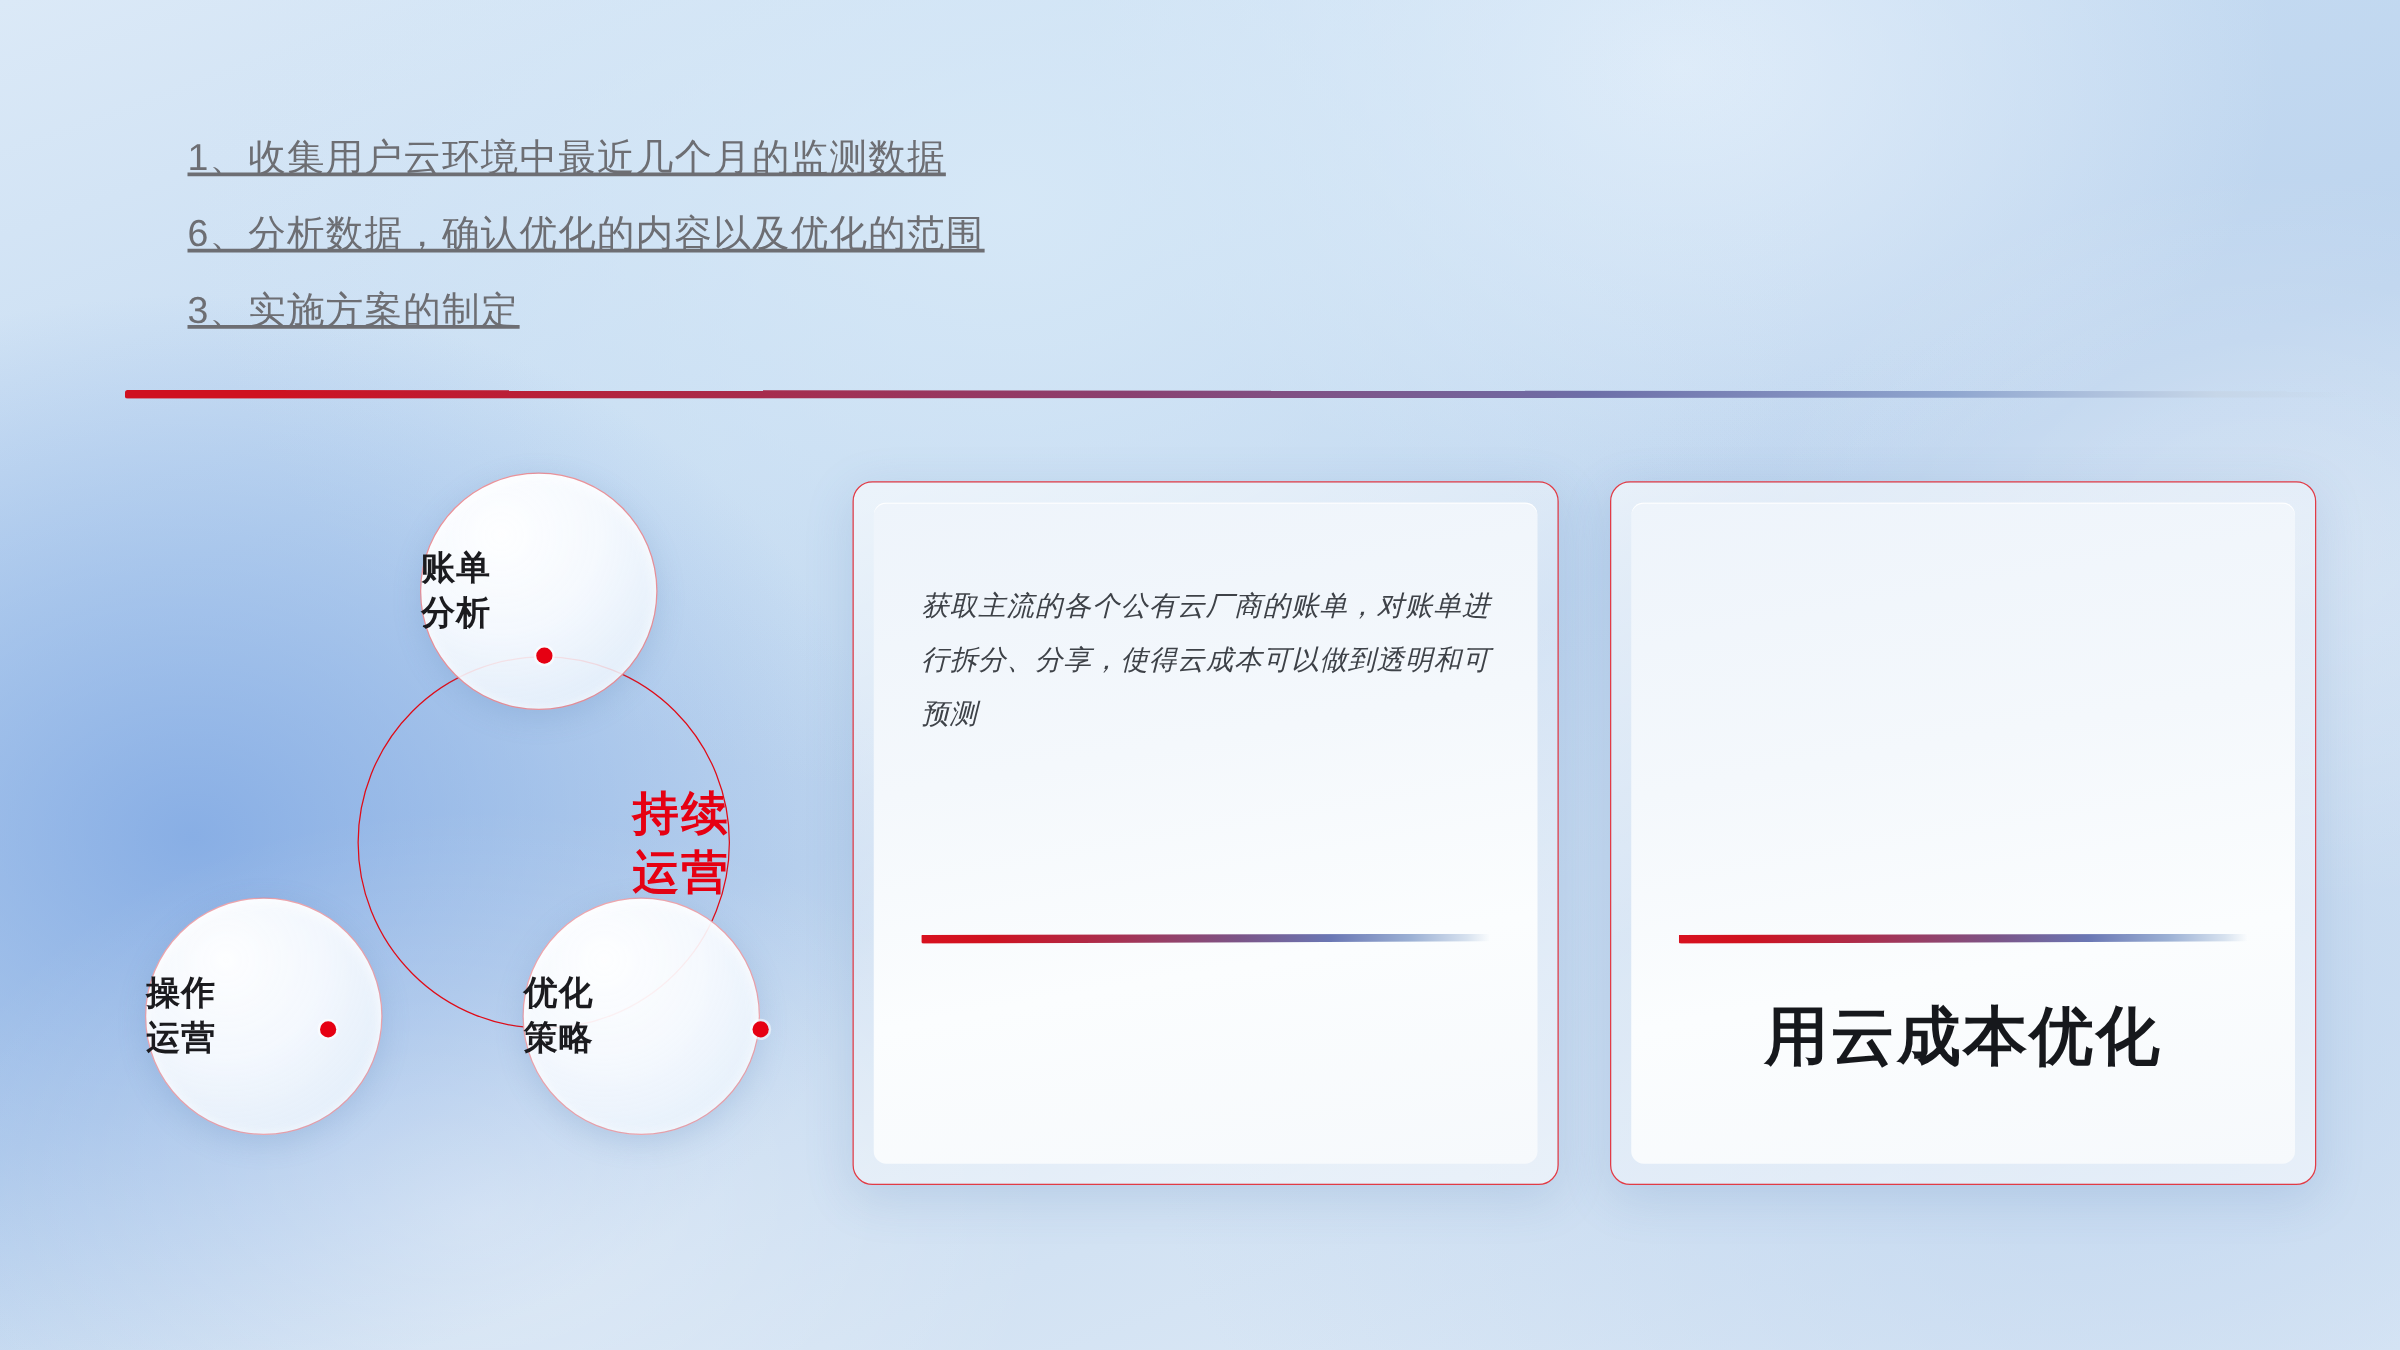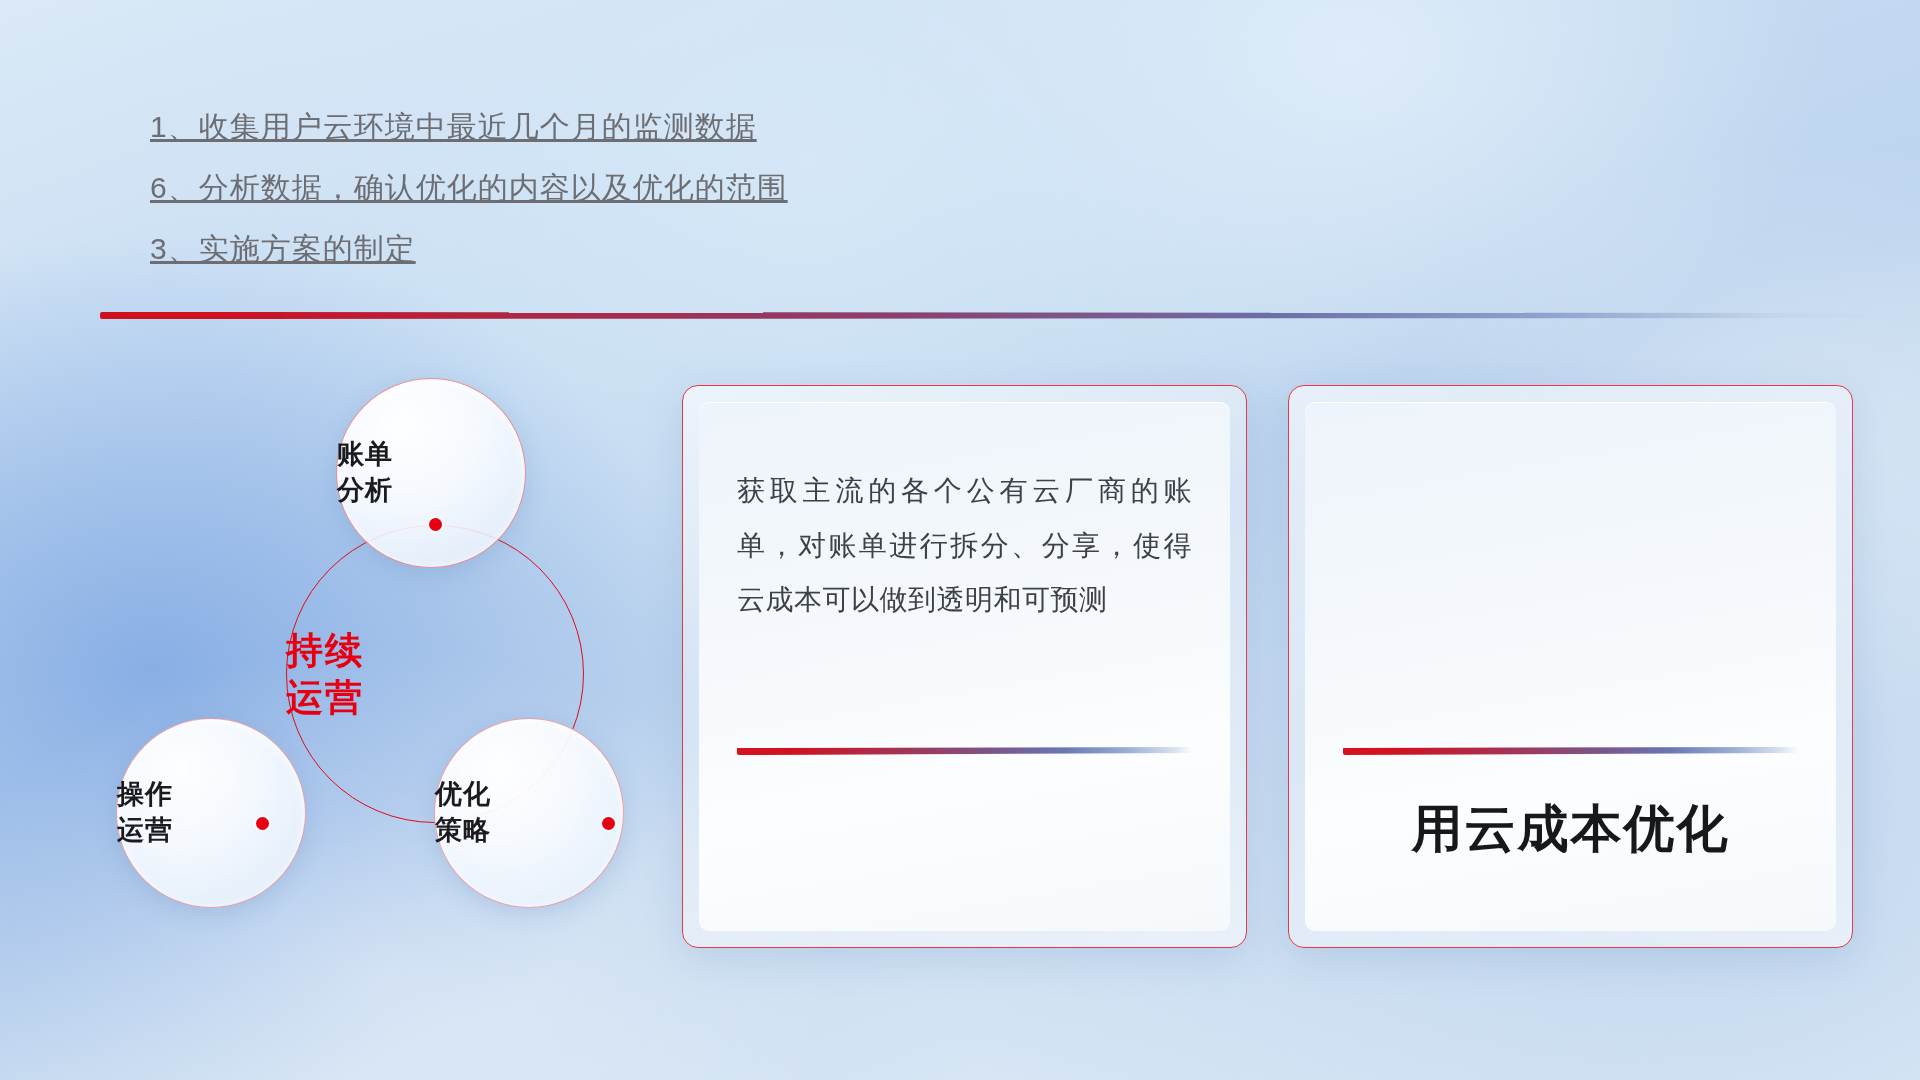--- a/index.html
+++ b/index.html
@@ -76,40 +76,40 @@
   
   #bub-bl {
     left:20px; top:368px; width:190px; height:190px;
     background:
       radial-gradient(circle at 34% 26%, rgba(255,255,255,0.98) 0%, rgba(250,252,255,0.92) 42%, rgba(226,238,250,0.82) 100%);
     border:1.3px solid rgba(224,60,70,0.45);
     box-shadow:0 6px 22px rgba(90,130,180,0.22), inset 0 2px 10px rgba(255,255,255,0.9);
   }
   
   #bub-br {
-    left:338px; top:368px; width:190px; height:190px;
+    left:322px; top:368px; width:190px; height:190px;
     background:
       radial-gradient(circle at 34% 26%, rgba(255,255,255,0.98) 0%, rgba(250,252,255,0.92) 42%, rgba(226,238,250,0.82) 100%);
     border:1.3px solid rgba(224,60,70,0.45);
     box-shadow:0 6px 22px rgba(90,130,180,0.22), inset 0 2px 10px rgba(255,255,255,0.9);
   }
   .bub-label {
     position:absolute; left:0; right:0; top:50%;
     transform:translateY(-50%);
     text-align:left;
     font-size:27px;
     font-weight:bold;
     color:#1b1b1f;
     line-height:1.32;
     letter-spacing:1px;
   }
   #center-label {
     position:absolute;
     left:190px; top:175px; width:298px; height:298px;
-    display:flex; align-items:center; justify-content:flex-start;
+    display:flex; align-items:center; justify-content:flex-end;
     text-align:center;
     font-size:37px; font-weight:bold; color:#e60012;
     line-height:1.28; letter-spacing:2px;
   }
   .node-dot {
     position:absolute; width:13px; height:13px; border-radius:50%;
     background:#e60012;
     box-shadow:0 0 0 2px rgba(255,255,255,0.55);
   }
   #dot-top { left:333px; top:168px; }
@@ -130,25 +130,26 @@
   .card-inner {
     width:100%; height:100%;
     border-radius:10px;
     background:
       linear-gradient(170deg, #eef4fb 0%, #f4f8fc 38%, #fbfdfe 68%, #f6f9fc 100%);
     box-shadow:inset 0 1px 0 rgba(255,255,255,0.95);
     position:relative;
     padding:62px 38px 0 38px;
   }
   .card-body {
-    font-size:28px;
+    font-size:22px;
     line-height:1.95;
     color:#3e4248;
     letter-spacing:0.5px;
     text-align:justify;
+    font-style:italic;
   }
   .card-divider {
     position:absolute; left:38px; right:38px; top:345px; height:8px;
     background:linear-gradient(90deg,
        #d8111f 0%, #cf1220 12%, #a83050 34%, #7b5588 56%, #6a77b4 72%,
        #9bb0d4 86%, #d7e2ef 96%, rgba(225,234,245,0) 100%);
     clip-path: polygon(0 1px, 100% 0, 100% 6px, 0 100%);
     border-radius:2px;
   }
   .card-title {

